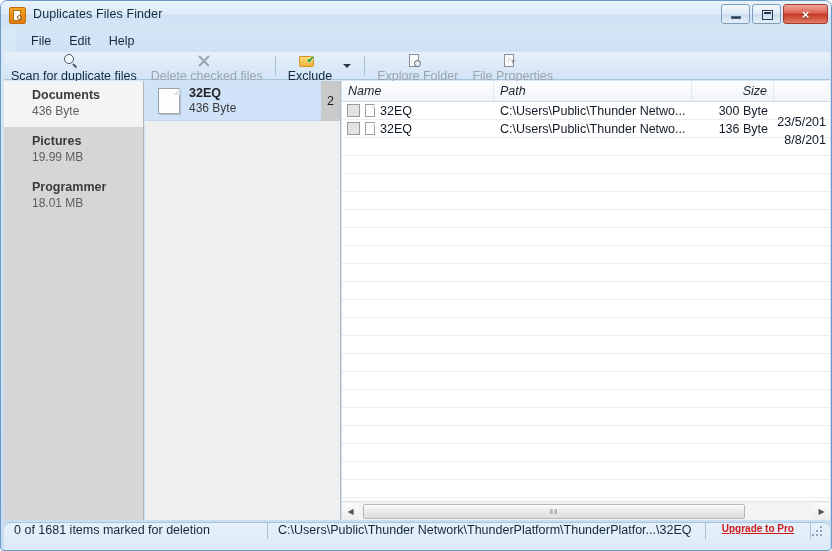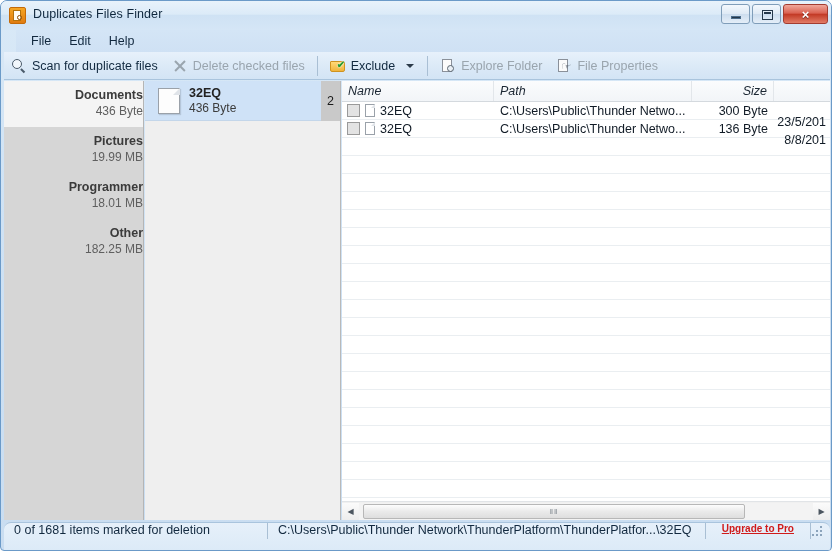--- a/index.html
+++ b/index.html
@@ -120,20 +120,21 @@
     border-bottom: 1px solid #a9c4dd;
     display: flex; align-items: center;
     box-sizing: border-box;
   }
   .tb-btn {
     display: flex; align-items: center;
     height: 26px;
     padding: 0 7px;
     font-size: 12.5px; color: #11293f;
     white-space: nowrap;
+    flex-direction: column;
   }
   .tb-btn.disabled { color: #9aa5ae; text-align: right; }
   .tb-sep {
     width: 1px; height: 20px;
     background: #a9bfd4;
     margin: 0 5px;
   }
   .tb-ico { width: 16px; height: 16px; margin-right: 5px; position: relative; flex: none; }
 
   
@@ -193,23 +194,22 @@
   .sidebar {
     position: absolute;
     left: 3px; top: 80px;
     width: 140px; height: 439px;
     background: #d6d6d6;
     border-right: 1px solid #b5b5b5;
     box-sizing: border-box;
     overflow: hidden;
   }
   .cat {
-    padding: 7px 0 8px 20px;
-    box-sizing: border-box;
-    text-align: right;
+    padding: 7px 0 8px 28px;
+    box-sizing: border-box;
   }
   .cat.selected { background: #f4f4f4; }
   .cat-name {
     font-size: 12.5px; font-weight: bold; color: #3b3b3b;
     line-height: 15px;
   }
   .cat-size {
     font-size: 12px; color: #5f5f5f;
     line-height: 15px; margin-top: 1px;
   }
@@ -452,24 +452,20 @@
       <div class="cat-name">Documents</div>
       <div class="cat-size">436 Byte</div>
     </div>
     <div class="cat">
       <div class="cat-name">Pictures</div>
       <div class="cat-size">19.99 MB</div>
     </div>
     <div class="cat">
       <div class="cat-name">Programmer</div>
       <div class="cat-size">18.01 MB</div>
-    </div>
-    <div class="cat">
-      <div class="cat-name">Other</div>
-      <div class="cat-size">182.25 MB</div>
     </div>
   </div>
 
   <div class="grouppanel">
     <div class="group-row">
       <span class="grp-ico"></span>
       <span class="grp-text">
         <span class="grp-name" style="display:block">32EQ</span>
         <span class="grp-size" style="display:block">436 Byte</span>
       </span>

